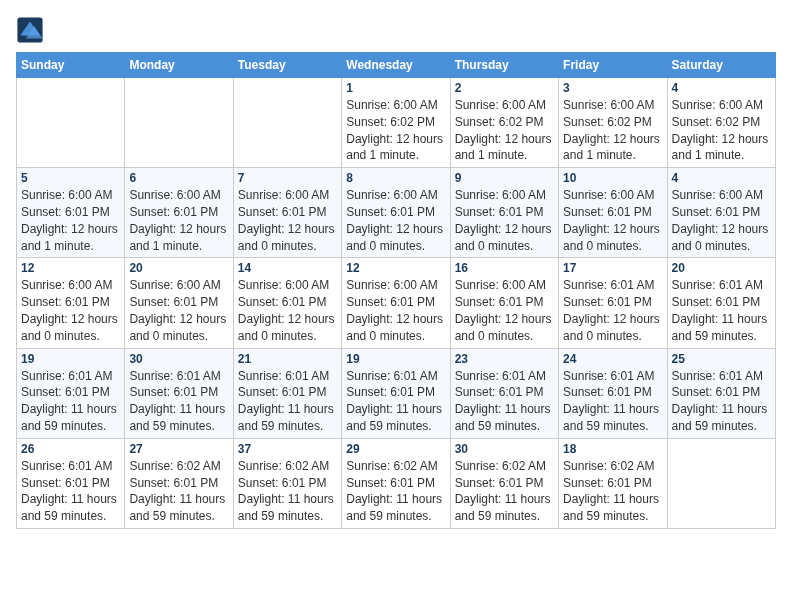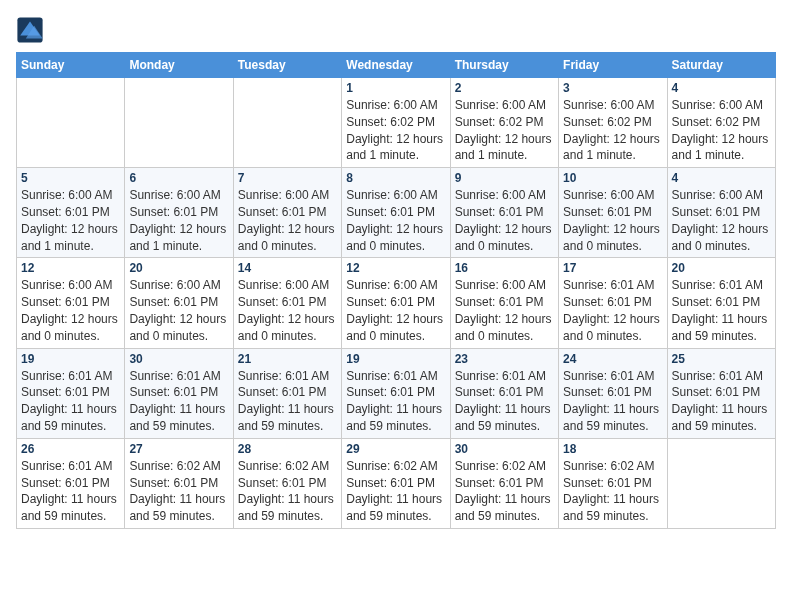--- a/index.html
+++ b/index.html
@@ -315,21 +315,21 @@
 and 59 minutes.</div>
         </td>
         <td>
           <div class="day-num">27</div>
           <div class="day-info" style="white-space: pre-line;">Sunrise: 6:02 AM
 Sunset: 6:01 PM
 Daylight: 11 hours
 and 59 minutes.</div>
         </td>
         <td>
-          <div class="day-num">28</div>
+          <div class="day-num">37</div>
           <div class="day-info" style="white-space: pre-line;">Sunrise: 6:02 AM
 Sunset: 6:01 PM
 Daylight: 11 hours
 and 59 minutes.</div>
         </td>
         <td>
           <div class="day-num">29</div>
           <div class="day-info" style="white-space: pre-line;">Sunrise: 6:02 AM
 Sunset: 6:01 PM
 Daylight: 11 hours

